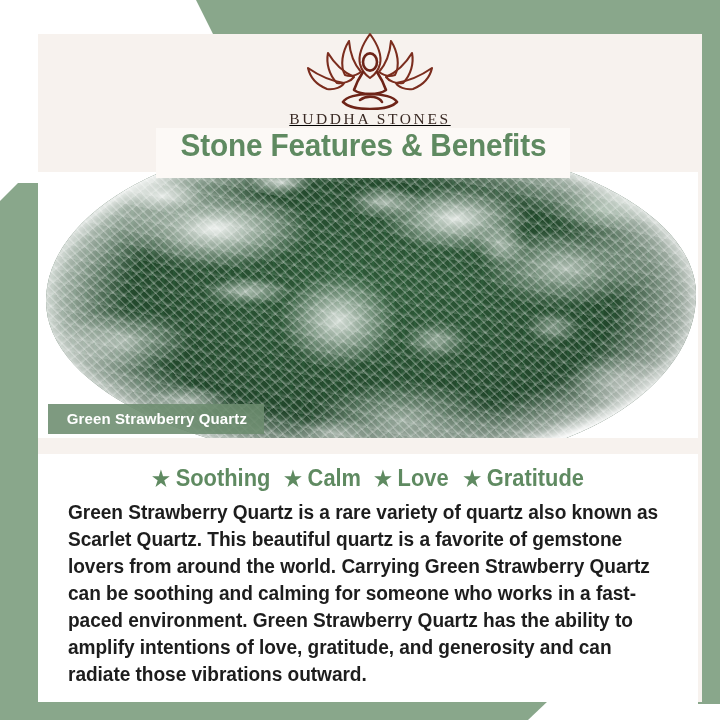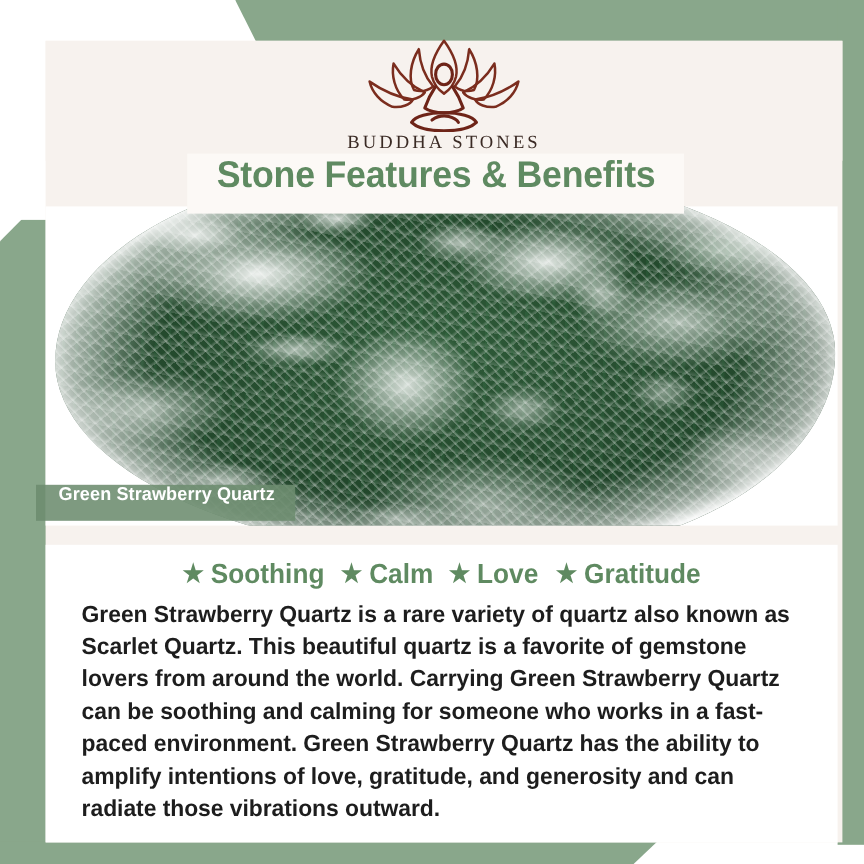--- a/index.html
+++ b/index.html
@@ -48,21 +48,21 @@
     width:664px;height:668px;
     background:#f7f2ee;
     z-index:2;
   }
 
   
   .header{
     position:absolute;left:38px;top:34px;width:664px;height:100px;
     background:#f7f2ee;
     z-index:4;
-    display:flex;flex-direction:column;align-items:center;justify-content:flex-start;
+    display:flex;flex-direction:column;align-items:center;justify-content:flex-start;text-decoration:underline;
   }
   .logo-mark{
     margin-top:-6px;
     width:148px;height:82px;
     display:block;
   }
   .brand-name{
     margin-top:1px;
     font-family:"Liberation Serif", serif;
     font-size:15.5px;
@@ -139,24 +139,24 @@
       radial-gradient(ellipse 8% 6% at 44% 90%, rgba(255,255,255,.40), rgba(255,255,255,0) 76%),
       radial-gradient(ellipse 11% 9% at 86% 22%, rgba(171,199,176,.55), rgba(255,255,255,0) 74%);
   }
   .stone-edge{
     position:absolute;inset:0;border-radius:inherit;
     background:radial-gradient(ellipse 52% 50% at 50% 50%, rgba(255,255,255,0) 72%, rgba(255,255,255,.55) 92%, rgba(255,255,255,.96) 100%);
   }
 
   
   .caption{
-    position:absolute;left:30px;top:404px;
+    position:absolute;left:48px;top:404px;
     height:30px;
     padding:0 14px 0 16px;
-    display:flex;
+    display:flex;align-items:center;
     background:rgba(108,140,110,.88);
     z-index:5;
   }
   .caption-text{
     font-family:"Liberation Sans Narrow","Liberation Sans",sans-serif;
     font-weight:bold;font-size:15.5px;color:#ffffff;
     letter-spacing:.1px;white-space:nowrap;
     transform:scaleX(0.97);
   }
 

